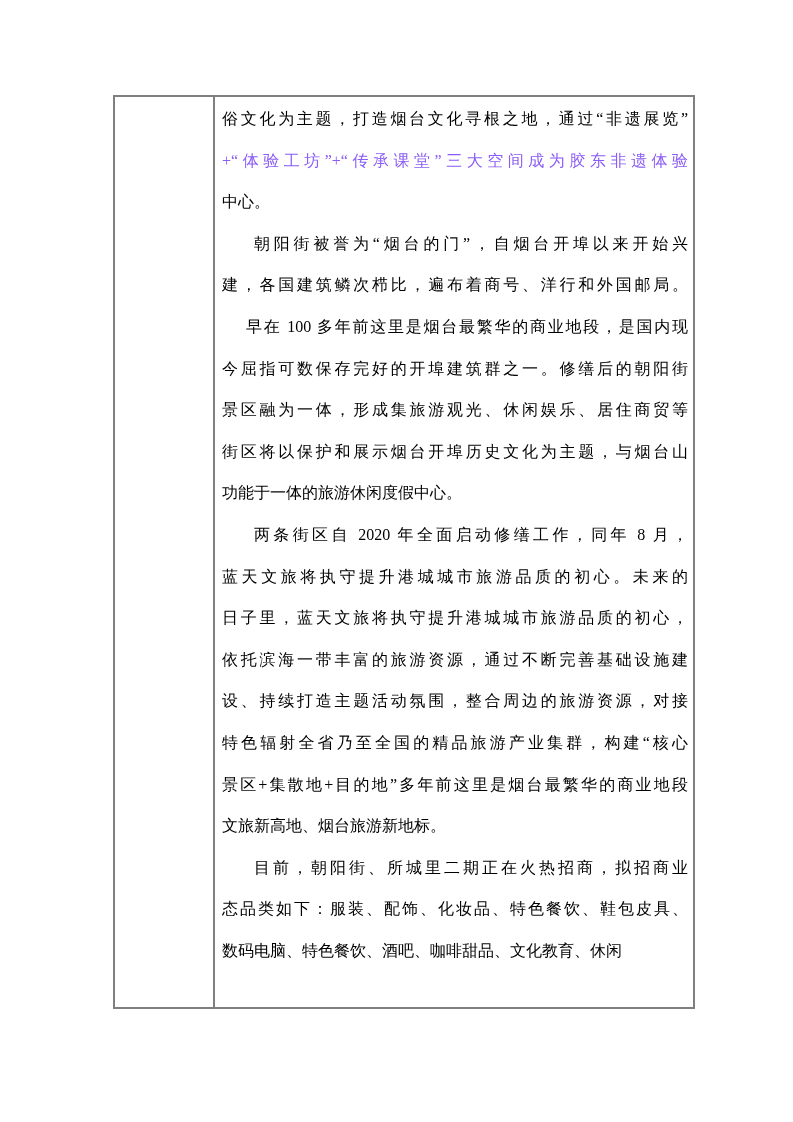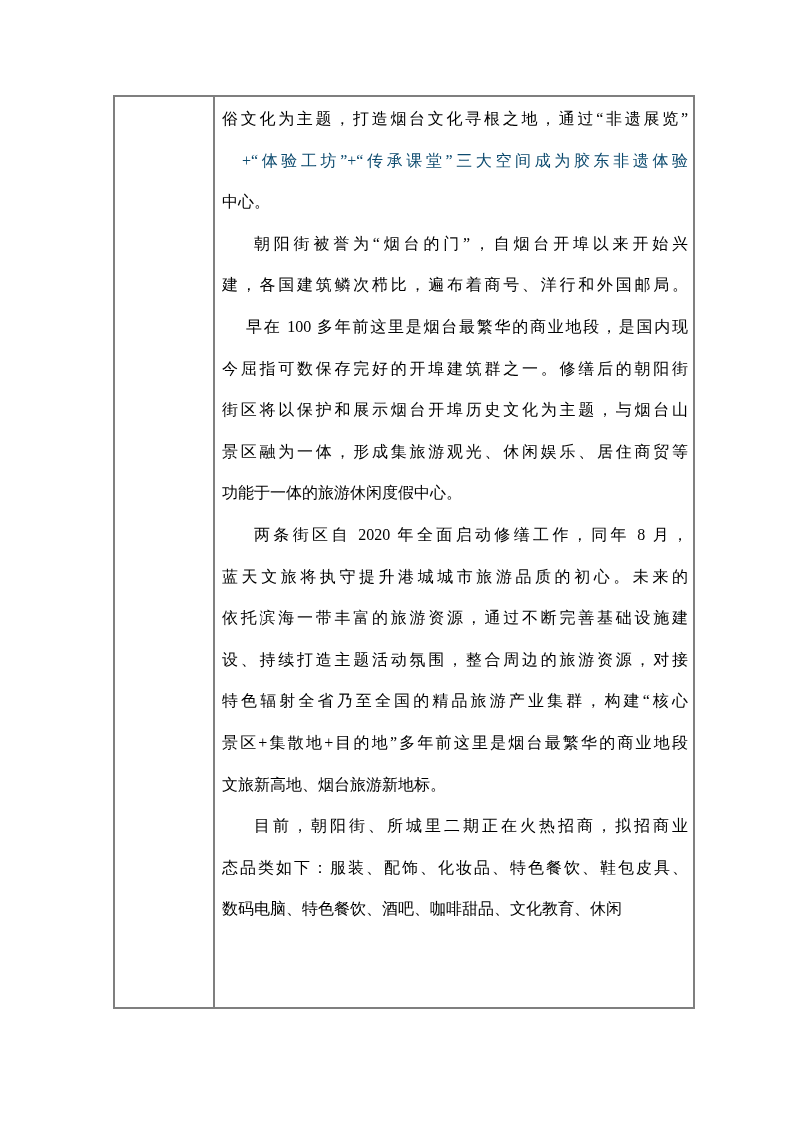--- a/index.html
+++ b/index.html
@@ -53,35 +53,36 @@
 </head>
 <body>
 
 <div class="page">
   <div class="doc-table">
     <div class="cell-left"></div>
     <div class="cell-right">
       <div>
           <div class="paragraph">
             <div class="line" style="color: rgb(0, 0, 0);">俗文化为主题，打造烟台文化寻根之地，通过“非遗展览”</div>
-            <div class="line" style="color: #0c4a6e; margin-left: 20px;">+“体验工坊”+“传承课堂”三大空间成为胶东非遗体验</div>
+            <div class="line" style="color: #8b5cf6;">+“体验工坊”+“传承课堂”三大空间成为胶东非遗体验</div>
             <div class="line line-end" style="color: rgb(0, 0, 0);">中心。</div>
           </div>
           <div class="paragraph">
             <div class="line indent" style="color: rgb(0, 0, 0);">朝阳街被誉为“烟台的门”，自烟台开埠以来开始兴</div>
             <div class="line" style="color: rgb(0, 0, 0);">建，各国建筑鳞次栉比，遍布着商号、洋行和外国邮局。</div>
             <div class="line" style="color: rgb(0, 0, 0); margin-left: 24px;">早在 100 多年前这里是烟台最繁华的商业地段，是国内现</div>
             <div class="line" style="color: rgb(0, 0, 0);">今屈指可数保存完好的开埠建筑群之一。修缮后的朝阳街</div>
+            <div class="line" style="color: rgb(0, 0, 0);">景区融为一体，形成集旅游观光、休闲娱乐、居住商贸等</div>
             <div class="line" style="color: rgb(0, 0, 0);">街区将以保护和展示烟台开埠历史文化为主题，与烟台山</div>
-            <div class="line" style="color: rgb(0, 0, 0);">景区融为一体，形成集旅游观光、休闲娱乐、居住商贸等</div>
             <div class="line line-end" style="color: rgb(0, 0, 0);">功能于一体的旅游休闲度假中心。</div>
           </div>
           <div class="paragraph">
             <div class="line indent" style="color: rgb(0, 0, 0);">两条街区自 2020 年全面启动修缮工作，同年 8 月，</div>
             <div class="line" style="color: rgb(0, 0, 0);">蓝天文旅将执守提升港城城市旅游品质的初心。未来的</div>
+            <div class="line" style="color: rgb(0, 0, 0);">日子里，蓝天文旅将执守提升港城城市旅游品质的初心，</div>
             <div class="line" style="color: rgb(0, 0, 0);">依托滨海一带丰富的旅游资源，通过不断完善基础设施建</div>
             <div class="line" style="color: rgb(0, 0, 0);">设、持续打造主题活动氛围，整合周边的旅游资源，对接</div>
             <div class="line" style="color: rgb(0, 0, 0);">特色辐射全省乃至全国的精品旅游产业集群，构建“核心</div>
             <div class="line" style="color: rgb(0, 0, 0);">景区+集散地+目的地”多年前这里是烟台最繁华的商业地段</div>
             <div class="line line-end" style="color: rgb(0, 0, 0);">文旅新高地、烟台旅游新地标。</div>
           </div>
           <div class="paragraph">
             <div class="line indent" style="color: rgb(0, 0, 0);">目前，朝阳街、所城里二期正在火热招商，拟招商业</div>
             <div class="line" style="color: rgb(0, 0, 0);">态品类如下：服装、配饰、化妆品、特色餐饮、鞋包皮具、</div>
             <div class="line line-end" style="color: rgb(0, 0, 0);">数码电脑、特色餐饮、酒吧、咖啡甜品、文化教育、休闲</div>

